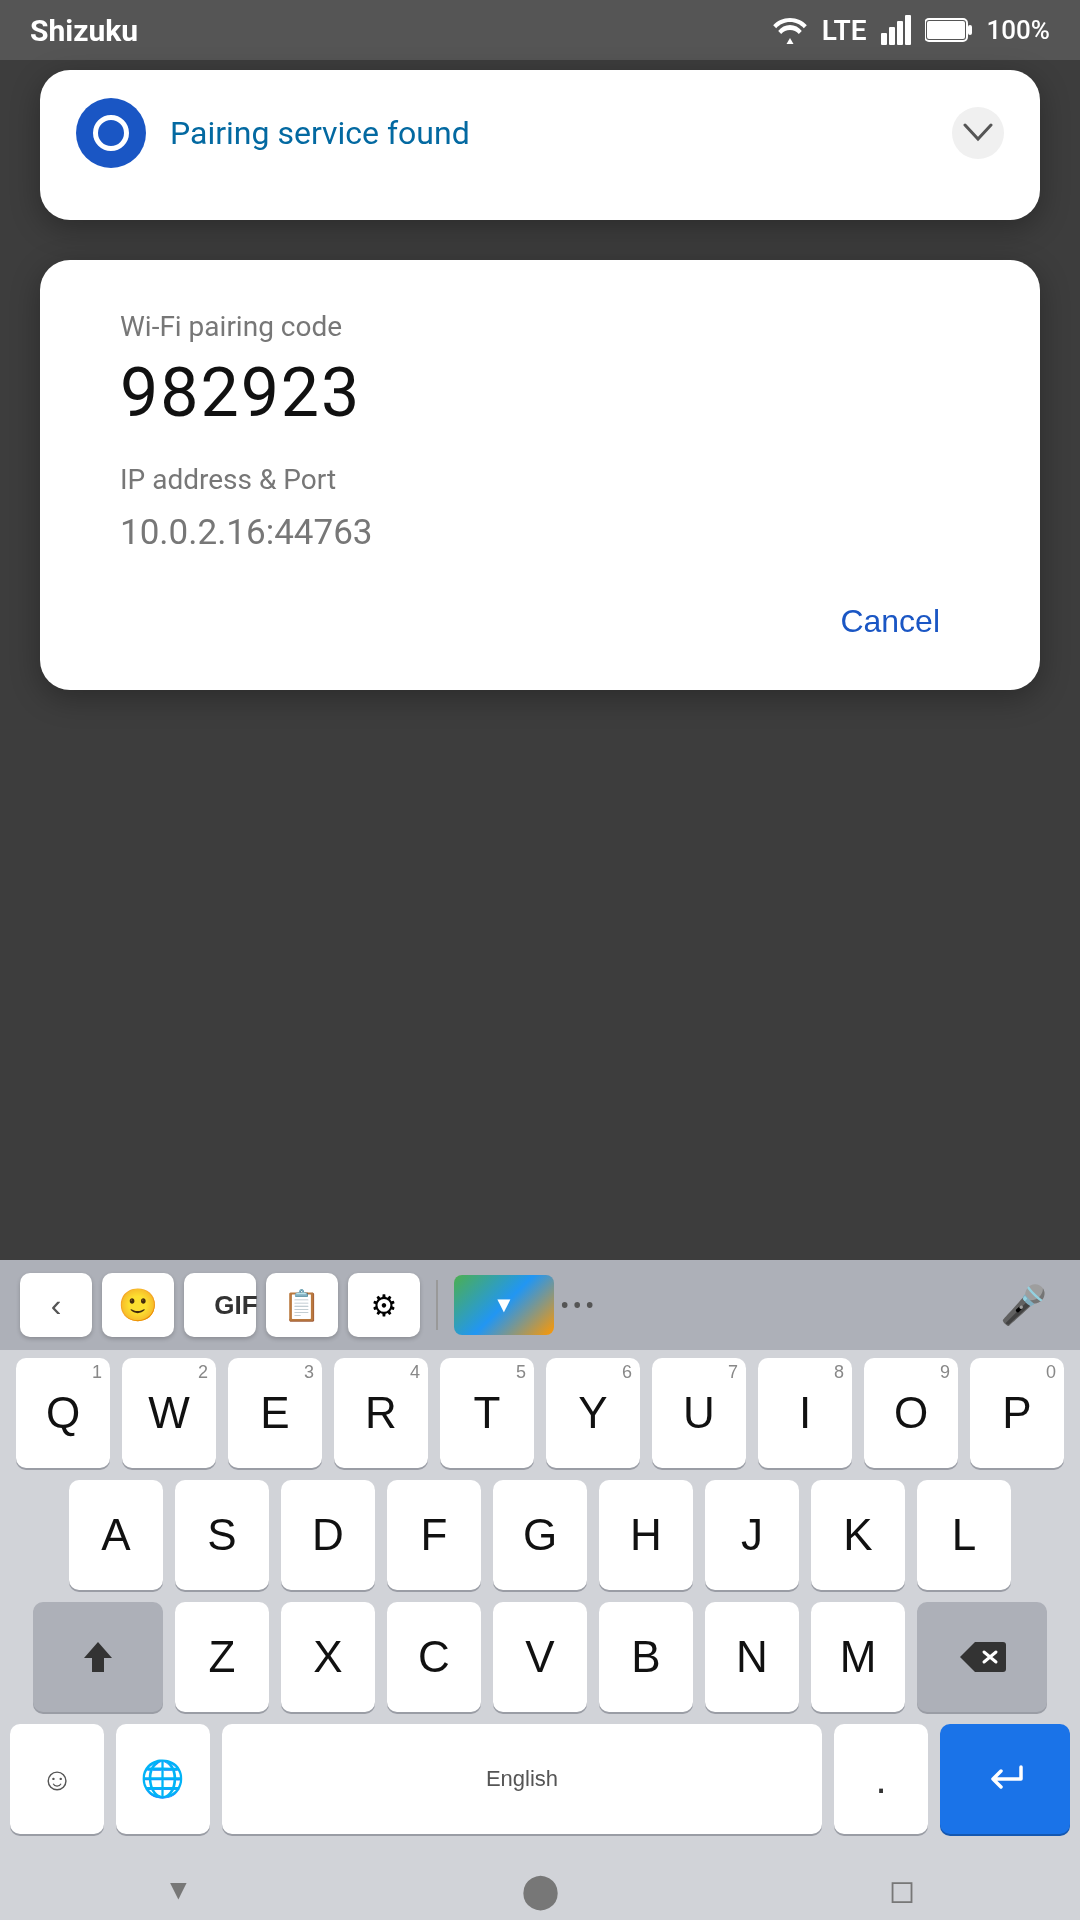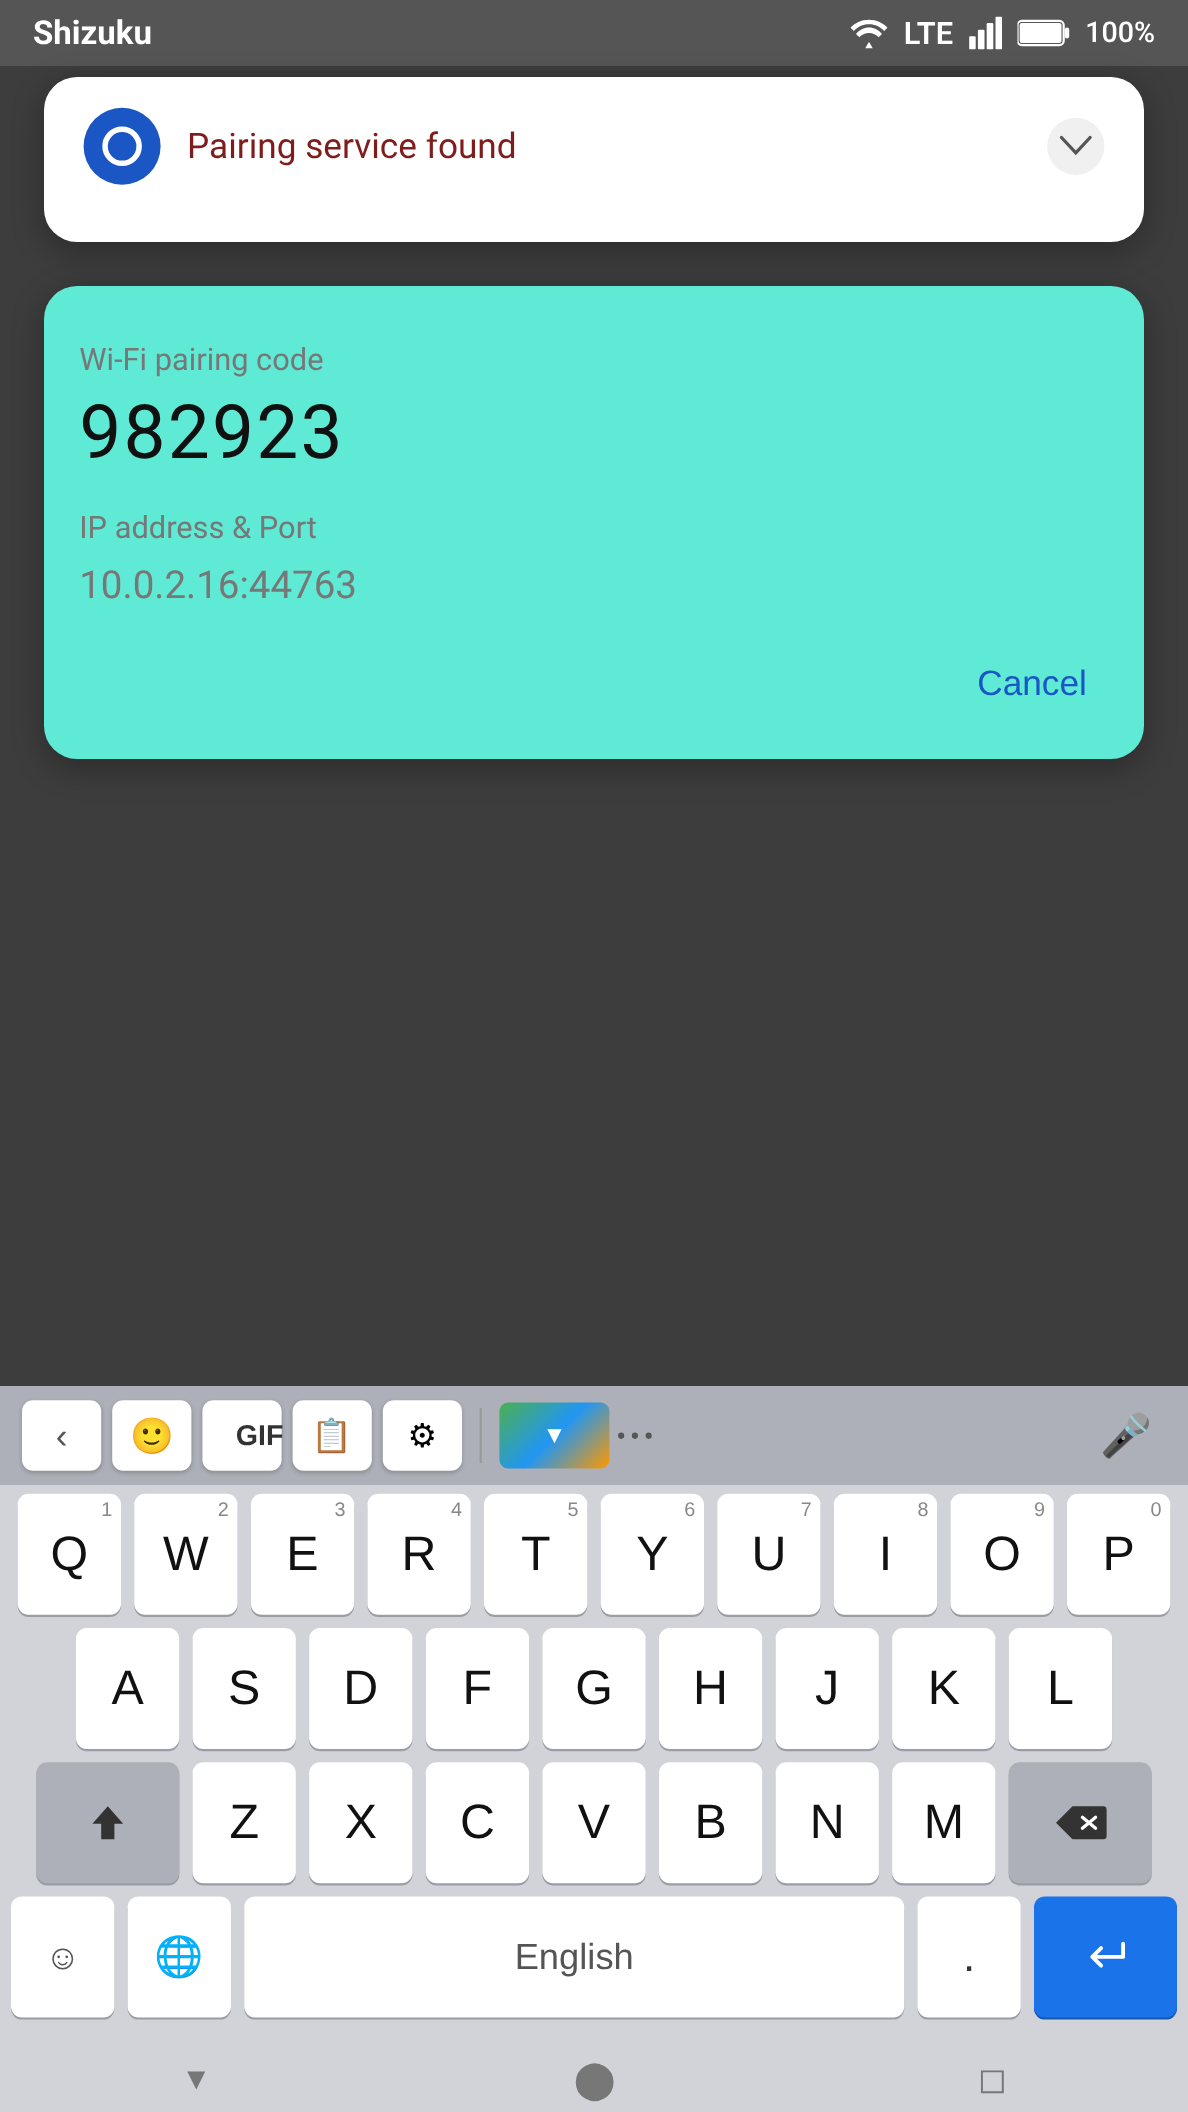--- a/index.html
+++ b/index.html
@@ -95,21 +95,21 @@
     }
     .notif-icon-inner {
       width: 36px;
       height: 36px;
       border-radius: 50%;
       border: 5px solid white;
       background: transparent;
     }
     .notif-title-text {
       font-size: 32px;
-      color: #7f1d1d;
+      color: #0369a1;
       font-weight: 400;
     }
     .chevron-btn {
       width: 52px;
       height: 52px;
       border-radius: 50%;
       border: none;
       background: #f0f0f0;
       display: flex;
       align-items: center;
@@ -151,23 +151,23 @@
       display: flex;
       align-items: center;
     }
 
     
     .main-dialog {
       position: absolute;
       top: 260px;
       left: 40px;
       right: 40px;
-      background: #5eead4;
+      background: #ffffff;
       border-radius: 30px;
-      padding: 50px 32px 40px;
+      padding: 50px 80px 40px;
       z-index: 8;
       box-shadow: 0 8px 30px rgba(0,0,0,0.3);
     }
     .wifi-pairing-label {
       font-size: 28px;
       color: #777;
       margin-bottom: 10px;
     }
     .wifi-pairing-code {
       font-size: 68px;
@@ -517,21 +517,21 @@
         <svg width="50" height="36" viewBox="0 0 50 36" fill="#333">
           <path d="M18 3H46a3 3 0 013 3v24a3 3 0 01-3 3H18L3 18 18 3z"></path>
           <path d="M27 13l12 10M39 13L27 23" stroke="white" stroke-width="3" stroke-linecap="round"></path>
         </svg>
       </button>
     </div>
 
     <div class="key-row">
       <button class="key key-emoji" style="font-size:32px;">☺</button>
       <button class="key key-globe" style="font-size:36px;">🌐</button>
-      <button class="key key-space" style="font-size:33px; color:#555;">English</button>
+      <button class="key key-space" style="font-size:22px; color:#555;">English</button>
       <button class="key key-period">.</button>
       <button class="key key-enter">
         <svg width="44" height="40" viewBox="0 0 44 40" fill="white">
           <path d="M38 8v12H10M10 20l8-8M10 20l8 8" stroke="white" stroke-width="3.5" stroke-linecap="round" stroke-linejoin="round" fill="none"></path>
         </svg>
       </button>
     </div>
 
   </div>
 </div>

